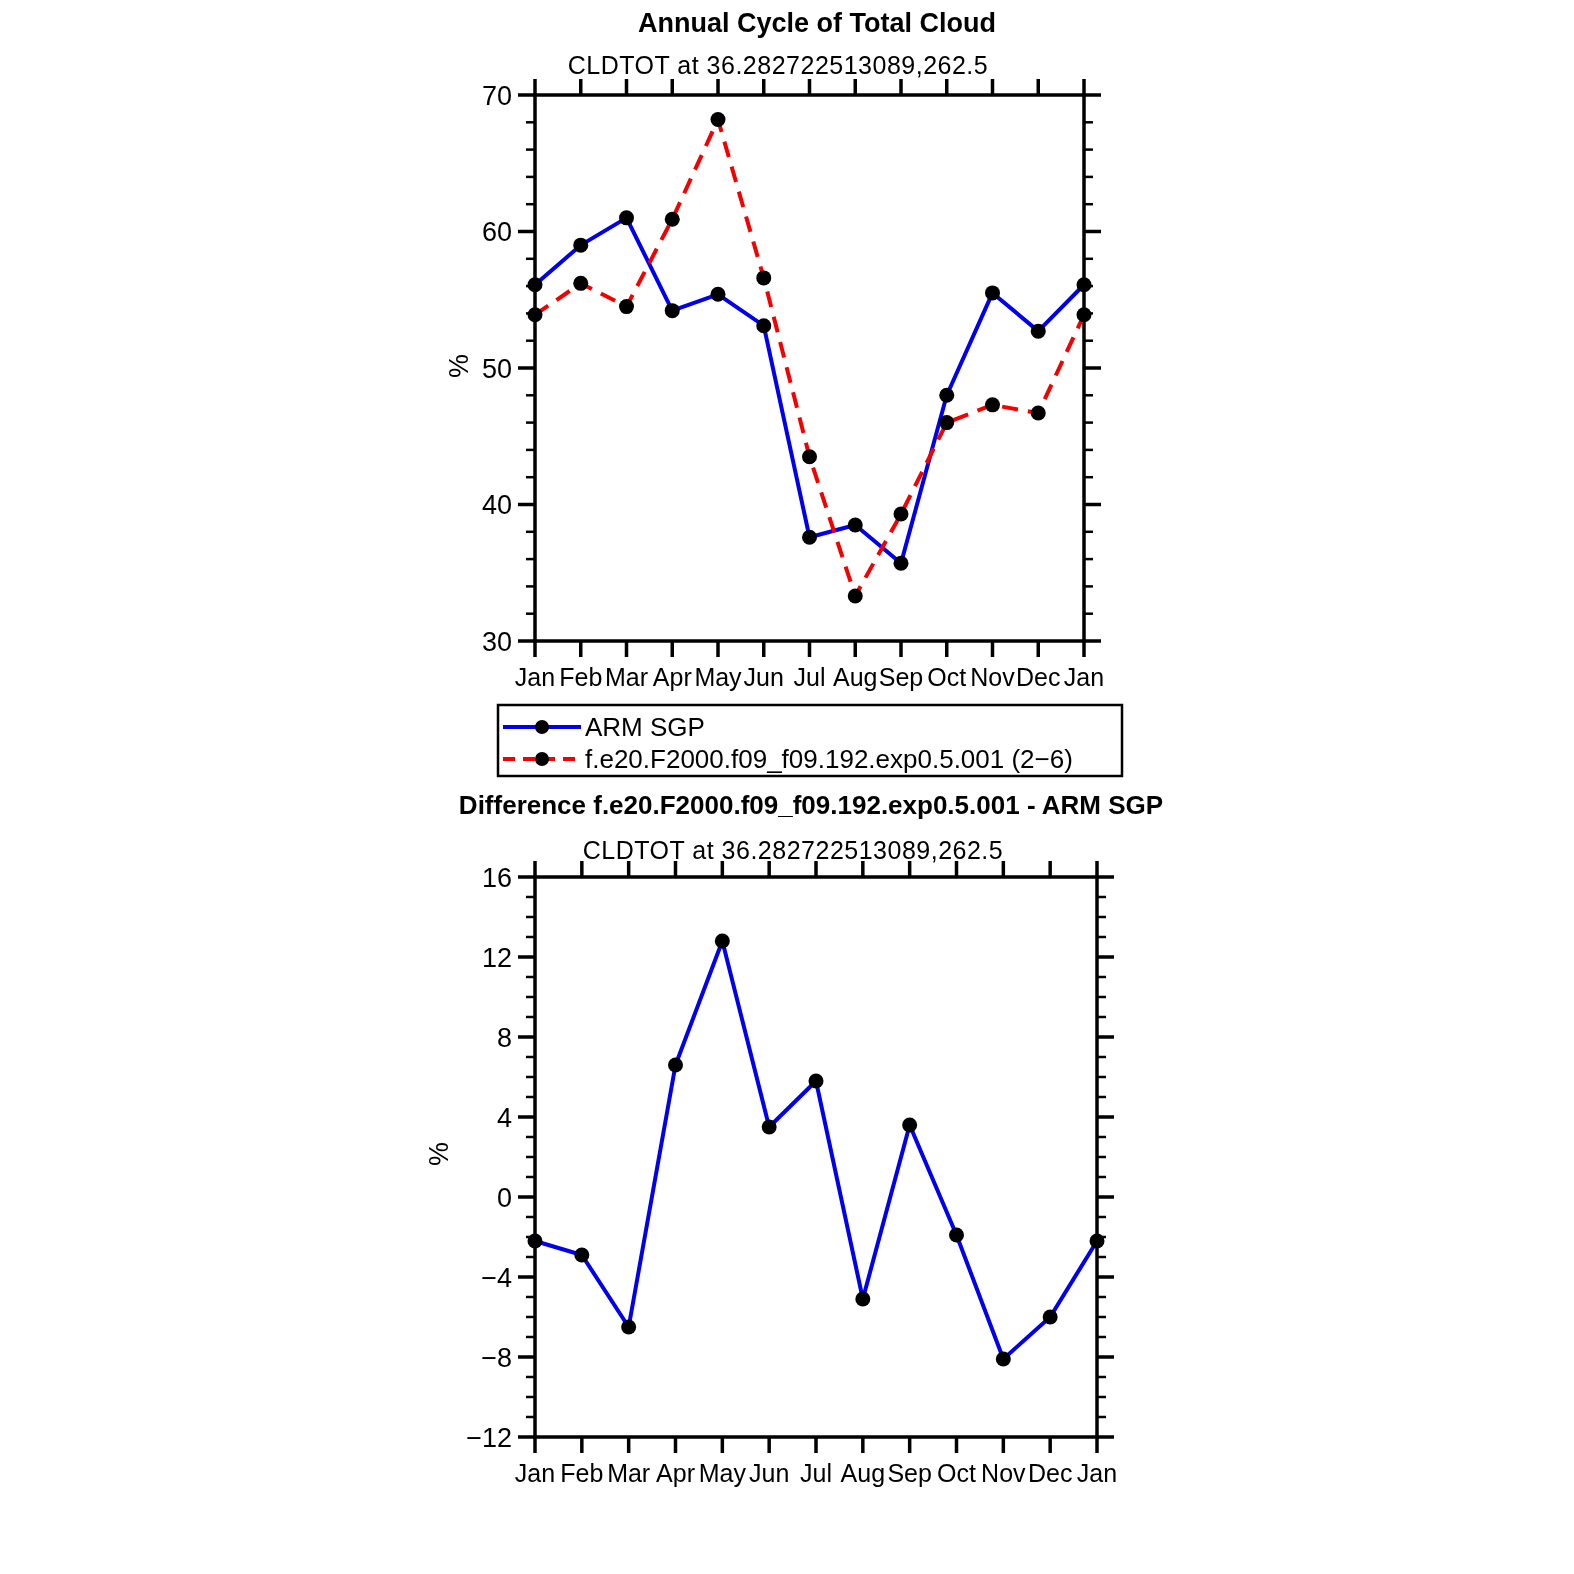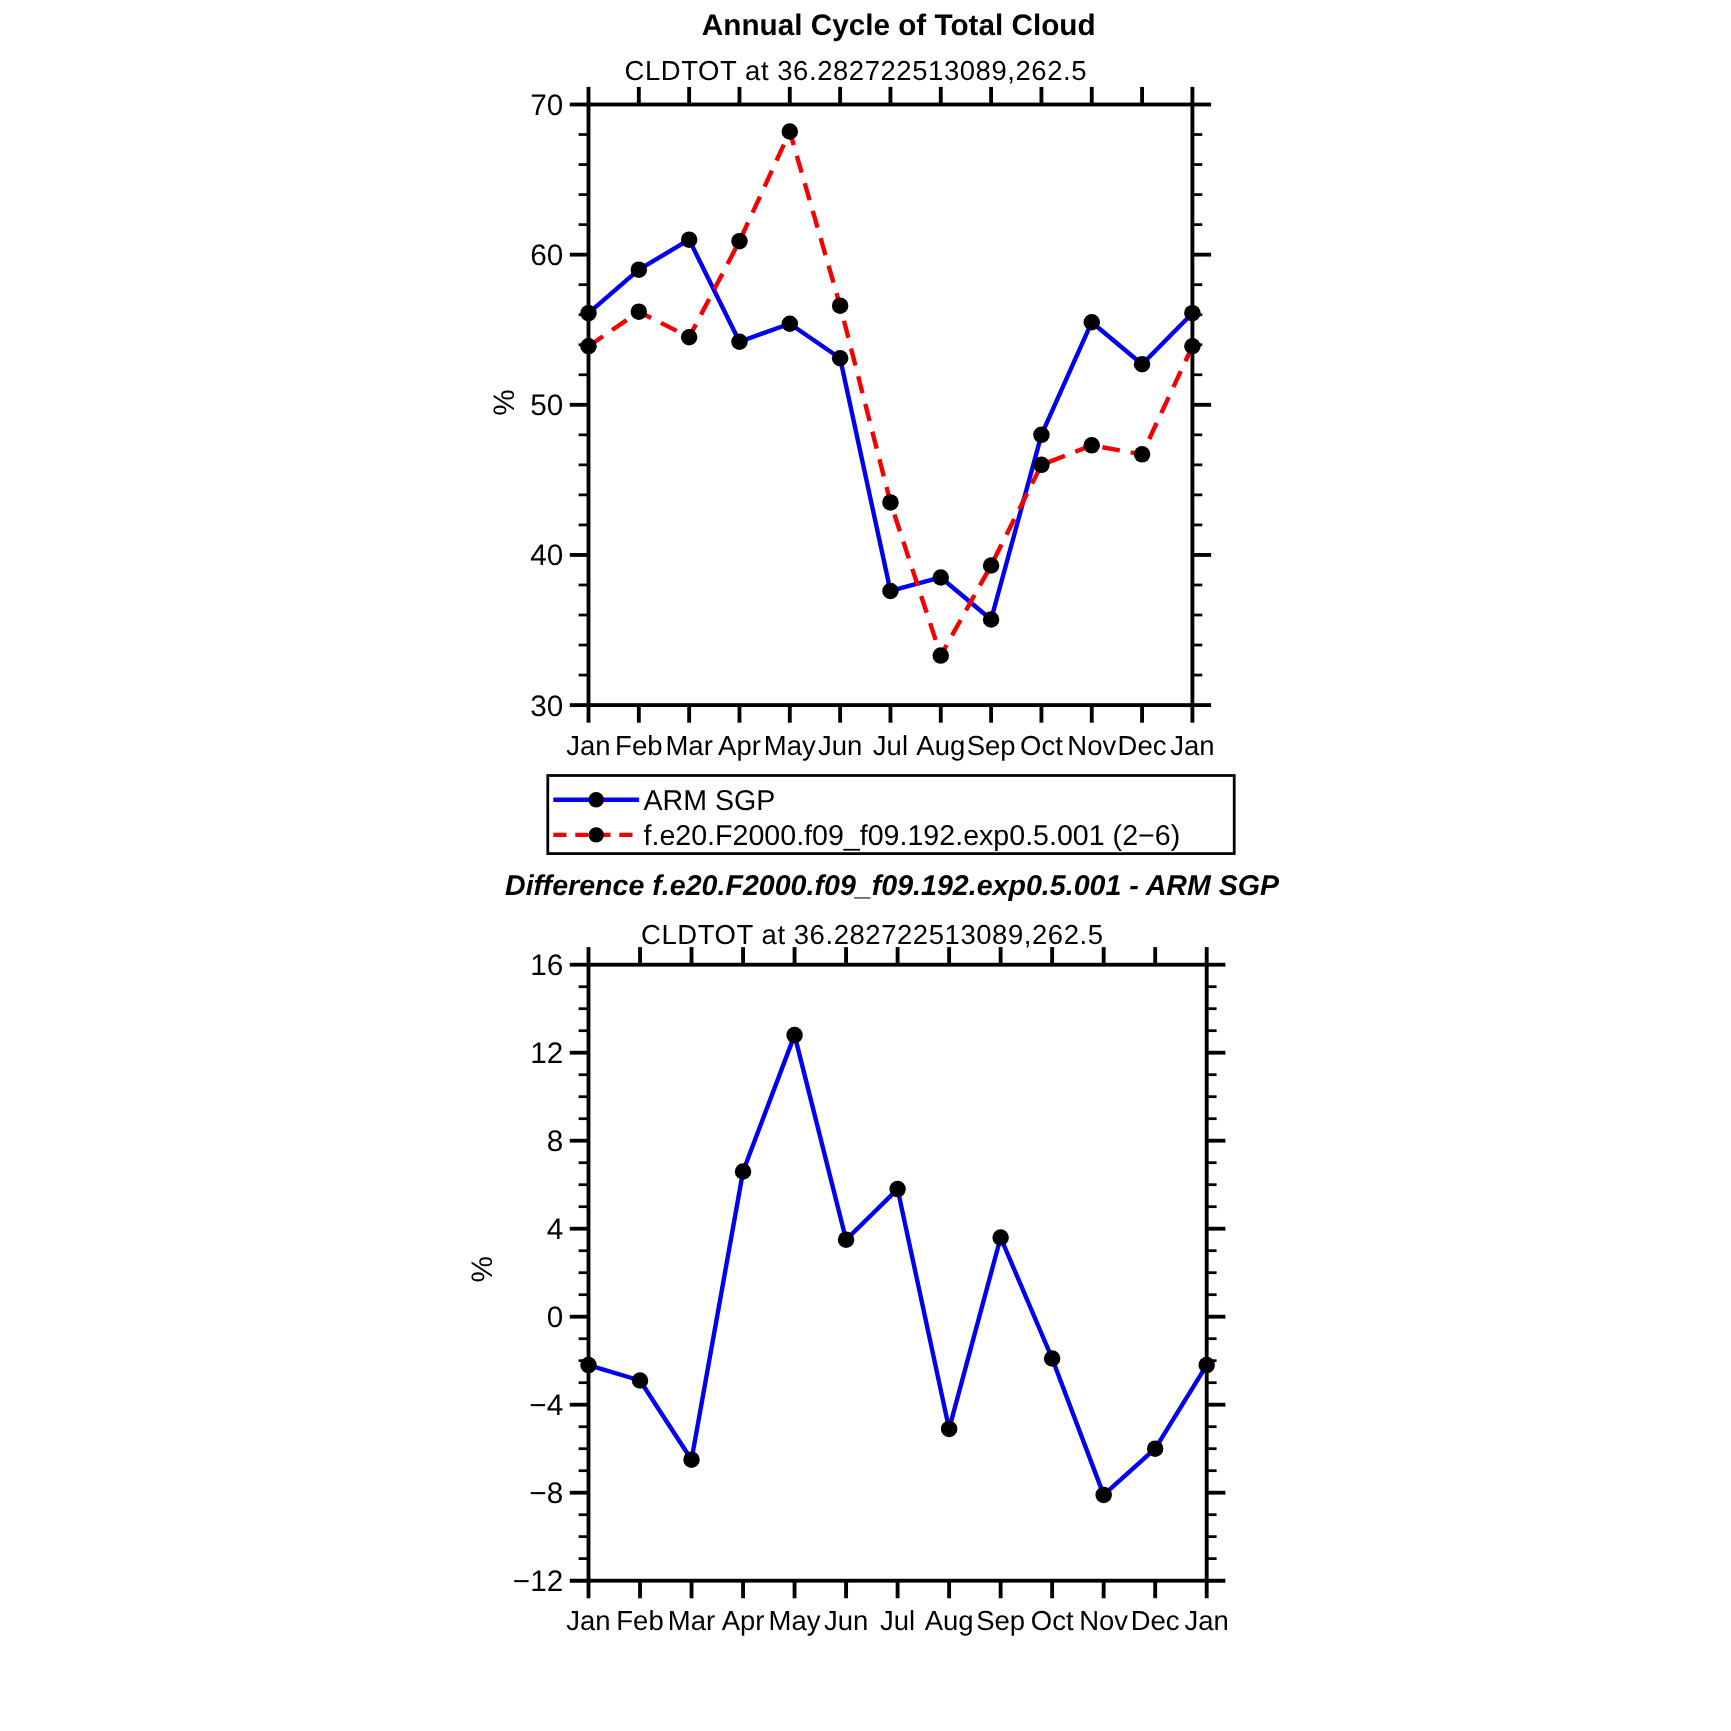--- a/index.html
+++ b/index.html
@@ -4,21 +4,21 @@
 <style>
   html,body{margin:0;padding:0;}
   body{width:1574px;height:1574px;background:#ffffff;position:relative;
        font-family:"Liberation Sans",sans-serif;color:#000;overflow:hidden;}
   .abs{position:absolute;white-space:nowrap;}
   .chart-title{font-weight:bold;font-size:27px;transform:translateX(-50%);letter-spacing:0px;}
   .chart-sub{font-size:25px;font-weight:normal;transform:translateX(-50%);letter-spacing:0.5px;}
   .ylab{font-size:27px;transform:translate(-50%,-50%) rotate(-90deg);}
   #t1{left:817px;top:8px;}
   #s1{left:778px;top:51px;}
-  #t2{left:811px;top:790px;font-size:26px;font-style:italic;}
+  #t2{left:811px;top:790px;font-size:26px;}
   #s2{left:793px;top:836px;}
   #y1{left:459px;top:366px;}
   #y2{left:439px;top:1154px;}
   svg{position:absolute;left:0;top:0;}
   svg text{font-family:"Liberation Sans",sans-serif;fill:#000;}
 </style>
 </head>
 <body>
 
 <div id="t1" class="abs chart-title">Annual Cycle of Total Cloud</div>

